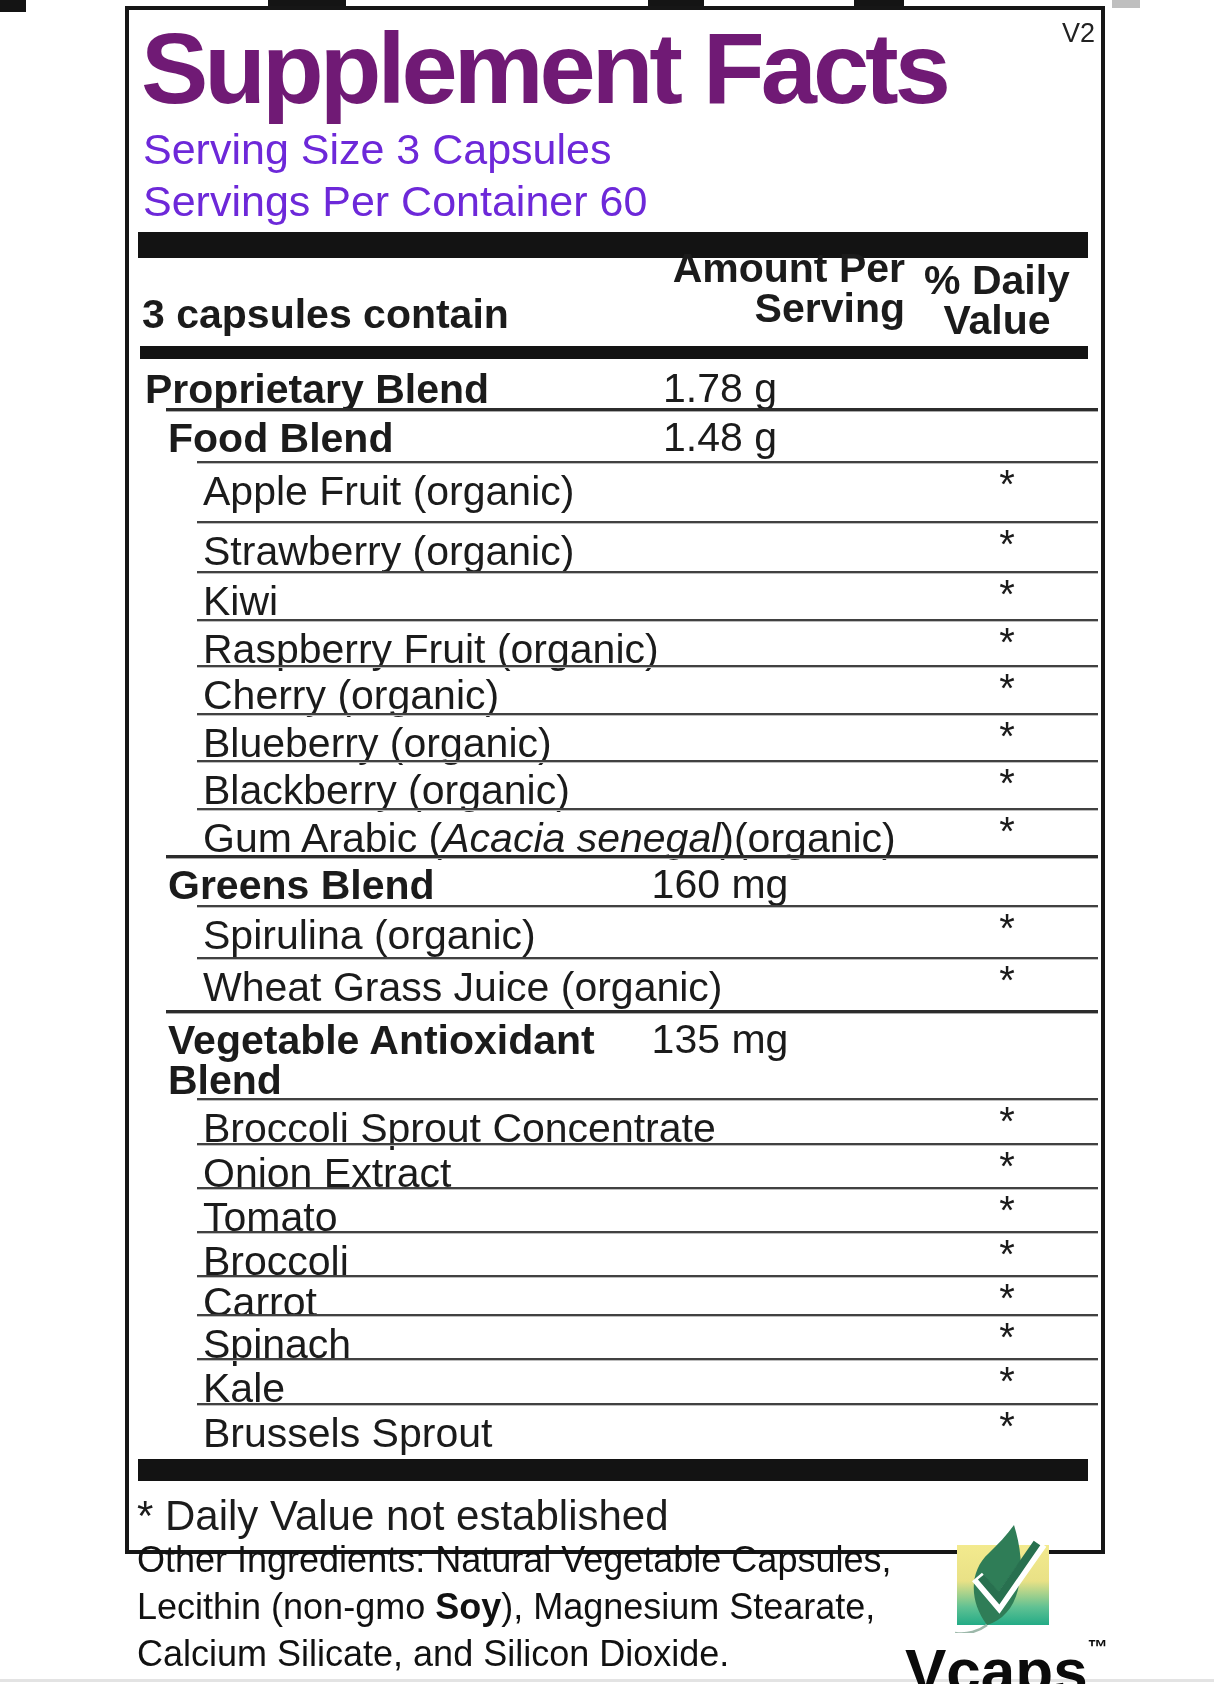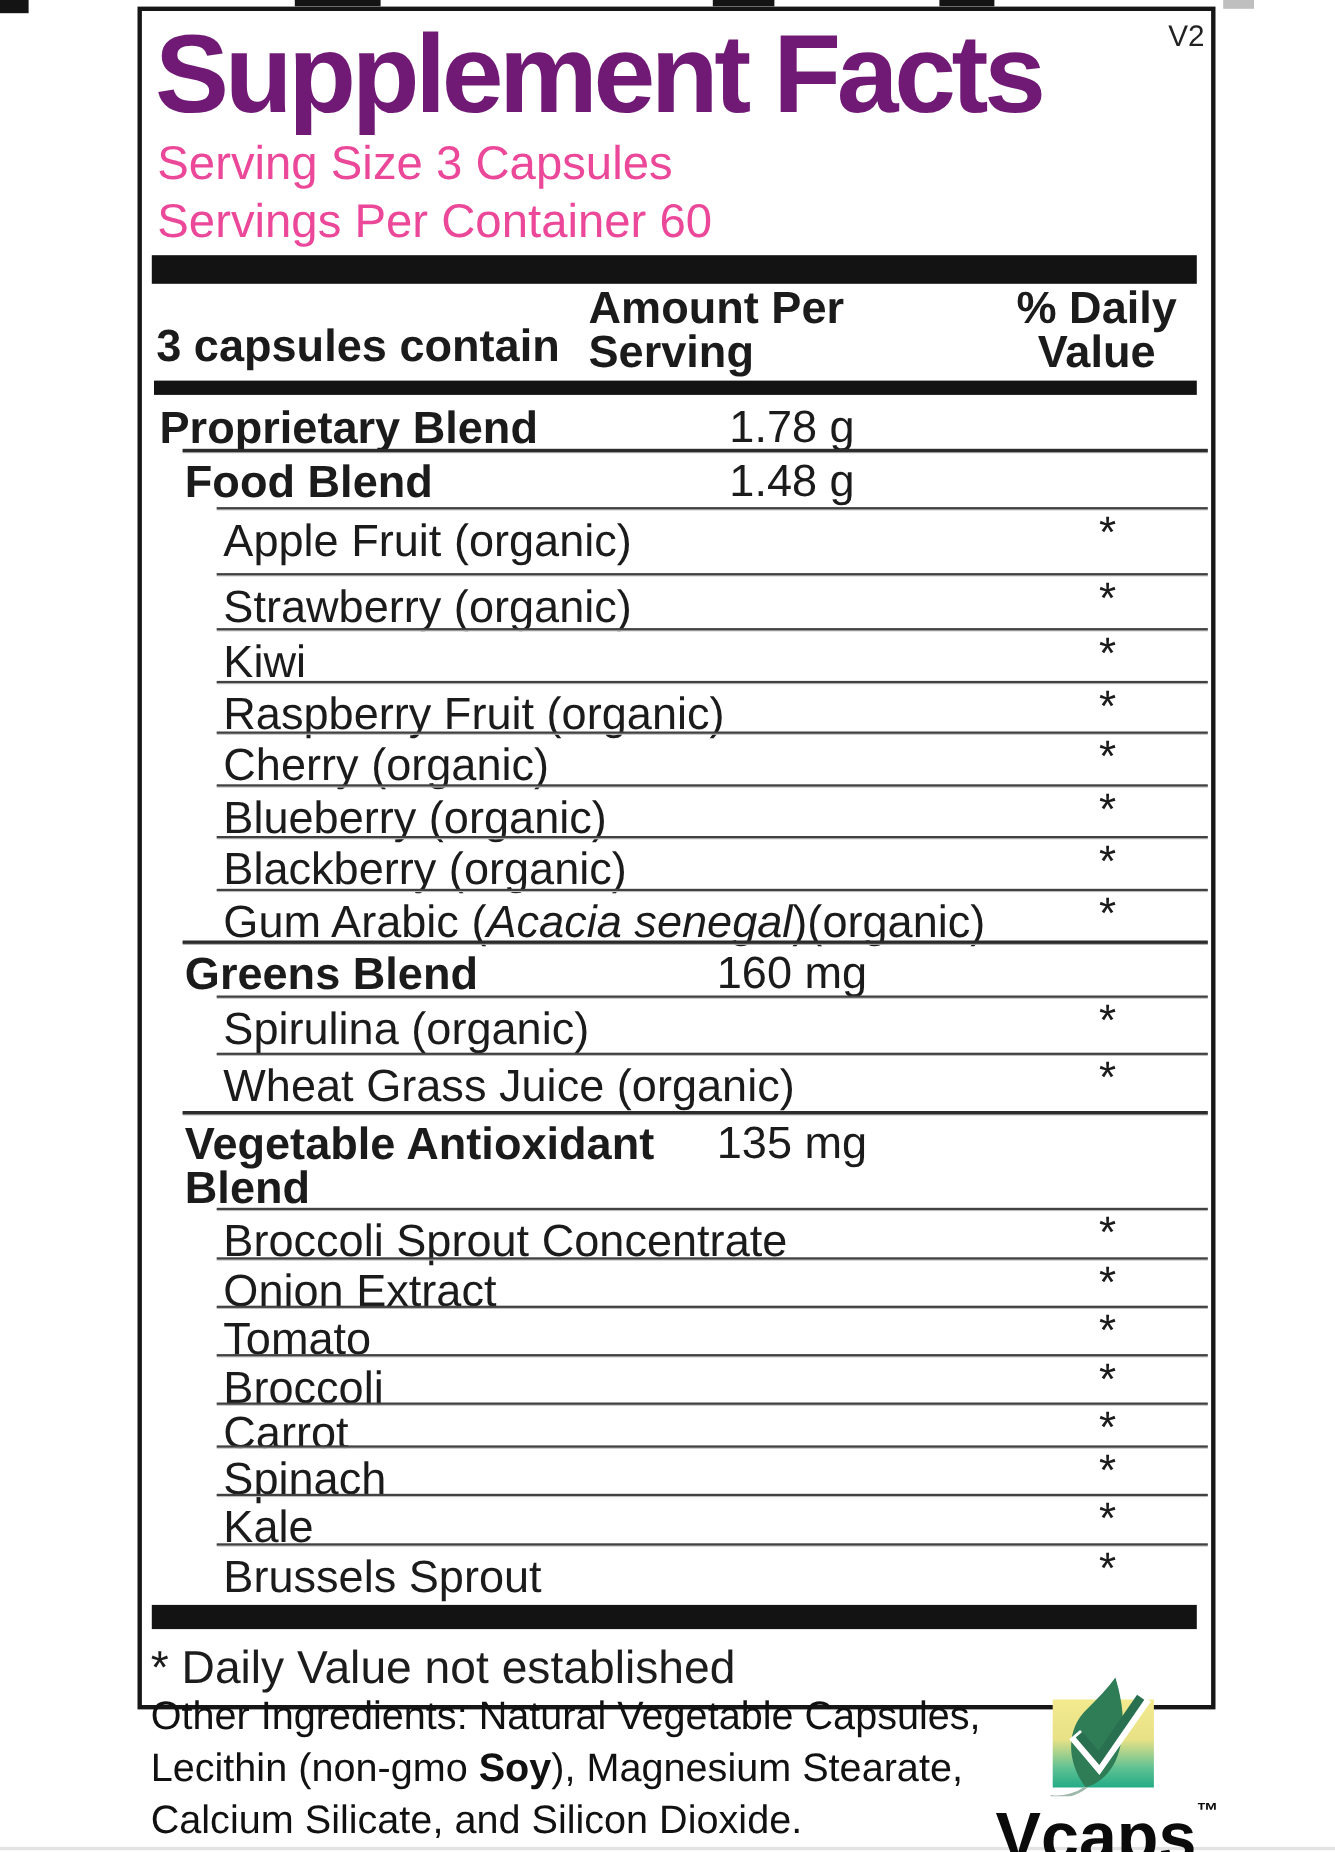--- a/index.html
+++ b/index.html
@@ -7,25 +7,25 @@
        font-family:"Liberation Sans","DejaVu Sans",sans-serif;color:#1b1b1b;}
   .frag{position:absolute;background:#141414;}
   .frag.gray{background:#bfbfbf;}
   .bottom-strip{position:absolute;left:0;top:1679px;width:1214px;height:3px;background:#e3e3e3;}
 
   
   .facts-box{position:absolute;left:125px;top:6px;width:972px;border:4px solid #161616;background:#fff;}
   .title-wrap{position:relative;padding:6px 10px 0 12px;height:104px;}
   .title{font-size:101px;font-weight:bold;letter-spacing:-4px;line-height:104px;white-space:nowrap;color:#701a75;}
   .v2{position:absolute;top:8px;right:6px;font-size:27px;font-weight:normal;color:#222;}
-  .serv{margin:6px 0 0 14px;font-size:43px;line-height:46px;color:#ec4899;}
+  .serv{margin:6px 0 0 14px;font-size:43px;line-height:46px;color:#6d28d9;}
   .bar1{height:26px;background:#131313;margin:8px 0 0 9px;width:950px;}
   .cols{position:relative;height:88px;}
   .col-left{position:absolute;left:13px;bottom:8px;font-size:41px;font-weight:bold;white-space:nowrap;}
-  .col-amt{position:absolute;left:406px;width:370px;bottom:6px;text-align:left;font-size:41px;font-weight:bold;line-height:40px;}
+  .col-amt{position:absolute;left:406px;width:370px;bottom:18px;text-align:right;font-size:41px;font-weight:bold;line-height:40px;}
   .col-dv{position:absolute;left:780px;width:176px;bottom:6px;text-align:center;font-size:41px;font-weight:bold;line-height:40px;}
   .bar2{height:13px;background:#131313;margin-left:11px;width:948px;}
   .bar3{height:22px;background:#131313;margin-left:9px;width:950px;}
 
   .row{position:relative;}
   .nm{position:absolute;left:74px;top:7px;font-size:41px;white-space:nowrap;color:#1b1b1b;}
   .row.main .nm{left:16px;font-weight:bold;}
   .row.blend .nm{left:39px;font-weight:bold;}
   .nm .it{font-style:italic;}
   .nm2{position:absolute;left:39px;top:47px;font-size:41px;font-weight:bold;white-space:nowrap;}

